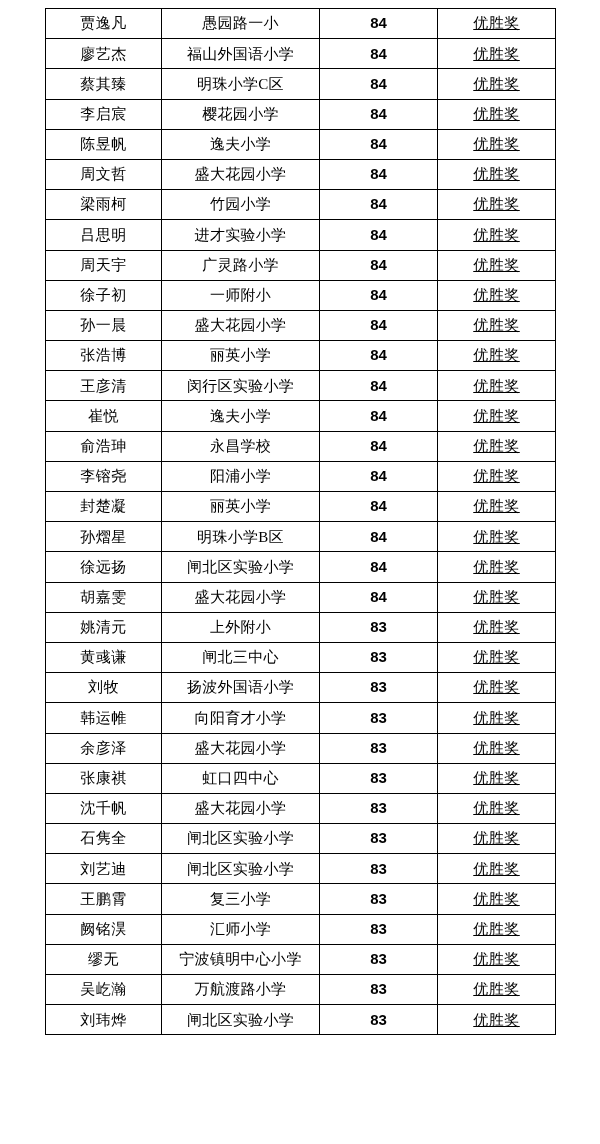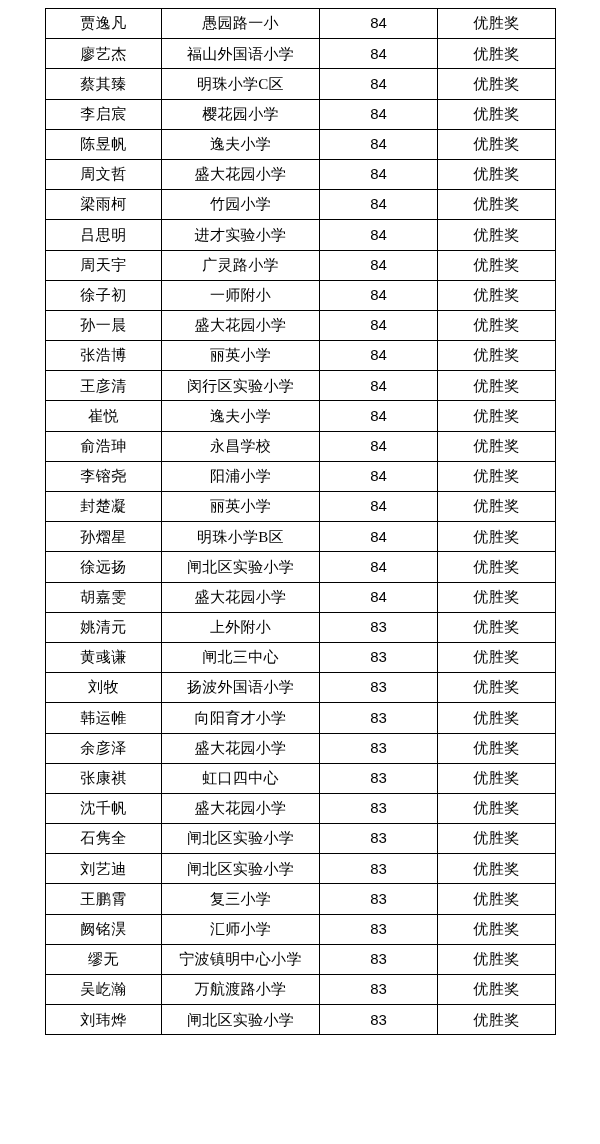--- a/index.html
+++ b/index.html
@@ -35,22 +35,22 @@
     white-space: nowrap;
     overflow: hidden;
   }
   col.c-name   { width: 116px; }
   col.c-school { width: 158px; }
   col.c-score  { width: 118px; }
   col.c-award  { width: 118px; }
 
   td.name   { letter-spacing: 0.5px; }
   td.school { letter-spacing: 0.3px; }
-  td.score  { font-family: "Liberation Sans", sans-serif; font-size: 14px; font-weight: normal; }
-  td.award  { letter-spacing: 0.5px; }
+  td.score  { font-family: "Liberation Sans", sans-serif; font-size: 14px; font-weight: bold; }
+  td.award  { letter-spacing: 0.5px; text-decoration: underline; }
 </style>
 </head>
 <body>
 
 <div class="page">
   <table class="results">
     <colgroup>
       <col class="c-name">
       <col class="c-school">
       <col class="c-score">

